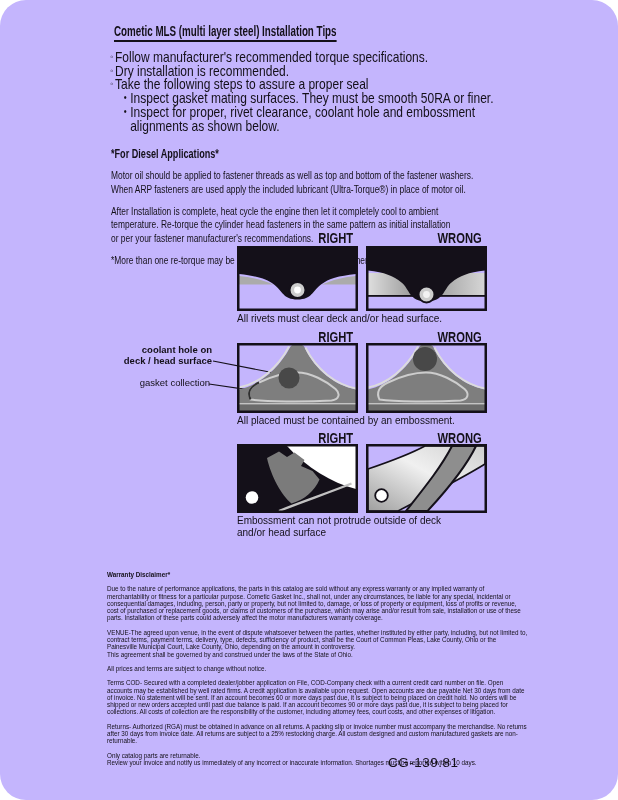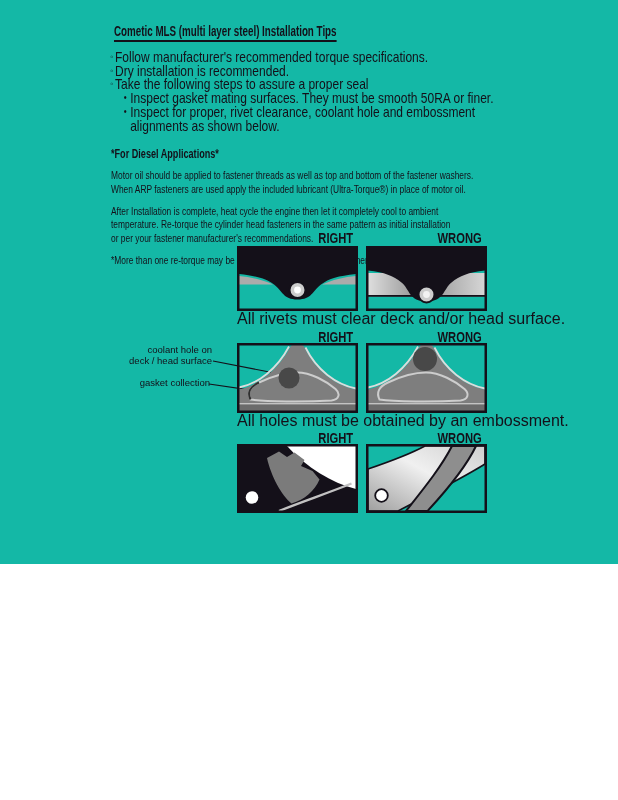--- a/index.html
+++ b/index.html
@@ -1,37 +1,37 @@
 <!DOCTYPE html>
 <html><head>
 <meta charset="utf-8">
 <style>
   html,body{margin:0;padding:0;background:#ffffff;}
-  .page{position:relative;width:618px;height:564px;background:#14b8a6;overflow:hidden;
-        font-family:"Liberation Sans",sans-serif;color:#141019;}
+  .page{position:relative;width:618px;height:800px;background:#c4b5fd;overflow:hidden;
+        font-family:"Liberation Sans",sans-serif;color:#141019;border-radius:26px;}
   
   .cx70{transform:scaleX(0.70);transform-origin:0 0;white-space:nowrap;}
   .cx80{transform:scaleX(0.80);transform-origin:0 0;}
   .cxc80{transform:scaleX(0.80);transform-origin:50% 0;}
   
   .top-text{position:absolute;left:111px;top:22px;width:480px;}
   .doc-title{display:inline-block;margin:0 0 8px 3px;font-size:14px;font-weight:bold;
              border-bottom:2px solid #141019;padding-bottom:1px;letter-spacing:0;}
   ul.tips{list-style:none;margin:0;padding:0;font-size:15px;line-height:13.7px;}
   ul.tips li{position:relative;padding-left:5px;}
   ul.tips li.main::before{content:"◦";position:absolute;left:-1px;top:0;font-size:10px;}
   ul.tips li.sub{padding-left:24px;}
   ul.tips li.sub::before{content:"•";position:absolute;left:16px;top:0;font-size:10.5px;}
   .sec-head{margin:14px 0 6px 0;font-size:13px;font-weight:bold;}
   .para{margin:8px 0 0 0;font-size:10.5px;line-height:13.7px;white-space:pre-line;}
   
   .rw-label{position:absolute;width:121px;text-align:right;font-size:14px;font-weight:bold;}
   .dbox{position:absolute;width:121px;}
   .dbox svg{display:block;}
-  .caption{position:absolute;left:237px;font-size:16px;line-height:12px;white-space:pre-line;}
+  .caption{position:absolute;left:237px;font-size:10px;line-height:12px;white-space:pre-line;}
   .ann-label{position:absolute;text-align:right;font-size:9.5px;line-height:10.5px;}
   .leader{position:absolute;left:205px;top:340px;pointer-events:none;}
   
   .warranty{position:absolute;left:107px;top:571px;width:421px;font-size:6.3px;line-height:7.3px;}
   .warranty .w-head{font-weight:bold;margin:0 0 7px 0;}
   .warranty p{margin:0 0 7px 0;white-space:pre-line;}
   .page-code{position:absolute;left:388px;top:755px;font-size:13.5px;letter-spacing:0.5px;}
 </style>
 </head>
 <body>
@@ -84,21 +84,21 @@
       <circle cx="60.5" cy="48.5" r="8" fill="#cdcdcd" stroke="#141019" stroke-width="2"></circle>
       <circle cx="60.5" cy="48.5" r="3.4" fill="#f2f2f2"></circle>
       <rect x="1.25" y="1.25" width="118.5" height="62.5" fill="none" stroke="#141019" stroke-width="2.5"></rect>
     </svg>
   </div>
   <div class="caption" style="top:313px;">All rivets must clear deck and/or head surface.</div>
 
   <div class="rw-label" style="left:237px;top:329px;"><span class="cxc80" style="display:inline-block;">RIGHT</span></div>
   <div class="rw-label" style="left:366px;top:329px;"><span class="cxc80" style="display:inline-block;">WRONG</span></div>
 
-  <div class="ann-label" style="left:92px;top:345px;width:120px;white-space:pre-line;">coolant hole on
+  <div class="ann-label" style="left:92px;top:345px;width:120px;white-space:pre-line;font-weight:bold;">coolant hole on
 deck / head surface</div>
   <div class="ann-label" style="left:92px;top:378px;width:118px;">gasket collection</div>
   <svg class="leader" width="100" height="60" viewBox="0 0 100 60">
     <line x1="8" y1="21" x2="85" y2="36" stroke="#141019" stroke-width="1.2"></line>
     <line x1="4" y1="44" x2="58" y2="52" stroke="#141019" stroke-width="1.2"></line>
   </svg>
 
   <div class="dbox" style="left:237px;top:343px;">
     <svg width="121" height="70" viewBox="0 0 121 70">
       <path d="M2,68 V46.5 C21,42.5 40.5,27.5 53,4.5 C54,2.5 55,2 56.5,2 L64.5,2 C66,2 66.8,2.8 67.8,5 C78.5,27.5 98.5,42.5 119,46.5 V68 Z" fill="#7e7e7e"></path>
@@ -117,21 +117,21 @@
       <path d="M2,68 V46.5 C21,42.5 40.5,27.5 53,4.5 C54,2.5 55,2 56.5,2 L64.5,2 C66,2 66.8,2.8 67.8,5 C78.5,27.5 98.5,42.5 119,46.5 V68 Z" fill="#7e7e7e"></path>
       <path d="M2,44.5 C21.5,40.5 40,26 52,3.5" stroke="#dcdcdc" stroke-width="1.8" fill="none"></path>
       <path d="M68.5,4.5 C79.5,27 99,41.5 119,45.5" stroke="#dcdcdc" stroke-width="1.8" fill="none"></path>
       <rect x="2" y="60" width="117" height="8" fill="#6b6b6b"></rect>
       <rect x="2" y="60" width="117" height="1.4" fill="#c3c3c3"></rect>
       <path d="M13.5,56.5 C10,49.5 13,43.5 22,39.5 C34,33.8 48,29.5 60,29.5 C74,29.5 89,38 98.5,46 C103.5,50.5 102.5,56.5 94.5,57.5 C68,59 28,58.8 13.5,56.5 Z" fill="none" stroke="#cdcdcd" stroke-width="2"></path>
       <circle cx="59" cy="16" r="12" fill="#484848"></circle>
       <rect x="1.25" y="1.25" width="118.5" height="67.5" fill="none" stroke="#141019" stroke-width="2.5"></rect>
     </svg>
   </div>
-  <div class="caption" style="top:415px;">All holes must be obtained by an embossment.</div>
+  <div class="caption" style="top:415px;">All placed must be contained by an embossment.</div>
 
   <div class="rw-label" style="left:237px;top:430px;"><span class="cxc80" style="display:inline-block;">RIGHT</span></div>
   <div class="rw-label" style="left:366px;top:430px;"><span class="cxc80" style="display:inline-block;">WRONG</span></div>
 
   <div class="dbox" style="left:237px;top:444px;">
     <svg width="121" height="69" viewBox="0 0 121 69">
       <rect x="2" y="2" width="117" height="65" fill="#141019"></rect>
       <path d="M50,2 C70,24 94,38.5 119,45 L119,2 Z" fill="#ffffff"></path>
       <path d="M42,67 C65,57.5 90,49.5 114.5,39.5" stroke="#c2c2c2" stroke-width="2.4" fill="none"></path>
       <path d="M30,14 L42,7.5 L50,13 L57.5,8.5 L67.5,16 L64,22 L75.5,27 L82.5,35.5 C77.5,47 68,55.5 54.5,59.5 C44.5,51.5 34,32 30,14 Z" fill="#7b7b7b"></path>
@@ -147,20 +147,22 @@
             <stop offset="0.55" stop-color="#f0f0f0"></stop>
             <stop offset="1" stop-color="#cfcfcf"></stop>
         </linearGradient>
       </defs>
       <path d="M2,25 C27,16.5 46,9 59,2 L119,2 L119,20 C90,38 58,53 32,67 L2,67 Z" fill="url(#g3)" stroke="#141019" stroke-width="1.6"></path>
       <path d="M86,2 L110,2 C99,25 80,47 61.5,67 L40,67 C57,45.5 75,23.5 86,2 Z" fill="#8e8e8e" stroke="#141019" stroke-width="2"></path>
       <circle cx="15.5" cy="51.5" r="6.3" fill="#ffffff" stroke="#141019" stroke-width="1.8"></circle>
       <rect x="1.25" y="1.25" width="118.5" height="66.5" fill="none" stroke="#141019" stroke-width="2.5"></rect>
     </svg>
   </div>
+  <div class="caption" style="top:515px;width:240px;">Embossment can not protrude outside of deck
+and/or head surface</div>
 
   <div class="warranty">
     <div class="w-head">Warranty Disclaimer*</div>
     <p>Due to the nature of performance applications, the parts in this catalog are sold without any express warranty or any implied warranty of merchantability or fitness for a particular purpose.  Cometic Gasket Inc., shall not, under any circumstances, be liable for any special, incidental or consequential damages, including, person, party or property, but not limited to, damage, or loss of property or equipment, loss of profits or revenue, cost of purchased or replacement goods, or claims of customers of the purchase, which may arise and/or result from sale, installation or use of these parts.  Installation of these parts could adversely affect the motor manufacturers warranty coverage.</p>
     <p>VENUE-The agreed upon venue, in the event of dispute whatsoever between the parties, whether instituted by either party, including, but not limited to, contract terms, payment terms, delivery, type, defects, sufficiency of product, shall be the Court of Common Pleas, Lake County, Ohio or the Painesville Municipal Court, Lake County, Ohio, depending on the amount in controversy.
 This agreement shall be governed by and construed under the laws of the State of Ohio.</p>
     <p>All prices and terms are subject to change without notice.</p>
     <p>Terms COD- Secured with a completed dealer/jobber application on File, COD-Company check with a current credit card number on file.  Open accounts may be established by well rated firms.  A credit application is available upon request.  Open accounts are due payable Net 30 days from date of invoice.  No statement will be sent.  If an account becomes 60 or more days past due, it is subject to being placed on credit hold.  No orders will be shipped or new orders accepted until past due balance is paid.  If an account becomes 90 or more days past due, it is subject to being placed for collections.  All costs of collection are the responsibility of the customer, including attorney fees, court costs, and other expenses of litigation.</p>
     <p>Returns- Authorized (RGA) must be obtained in advance on all returns.  A packing slip or invoice number must accompany the merchandise.  No returns after 30 days from invoice date.  All returns are subject to a 25% restocking charge.  All custom designed and custom manufactured gaskets are non-returnable.</p>
     <p>Only catalog parts are returnable.

